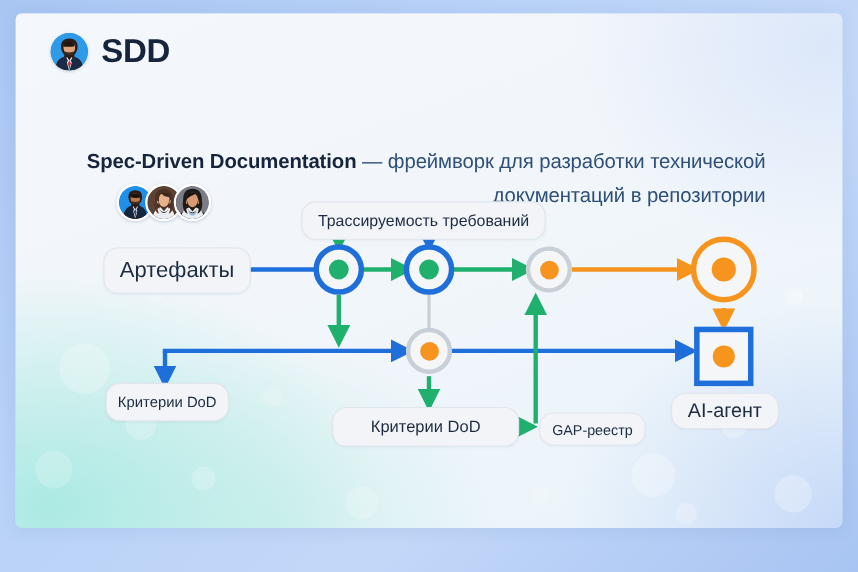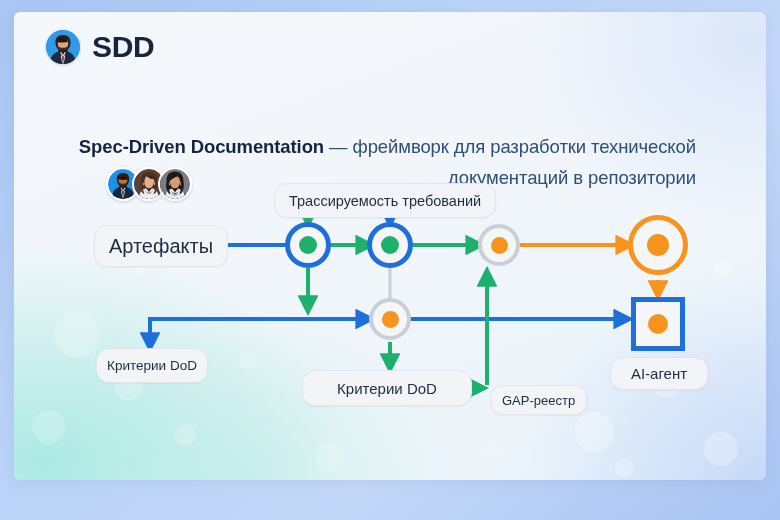--- a/index.html
+++ b/index.html
@@ -202,25 +202,25 @@
     </div>
 
     <div class="pill" style="left:82px;top:336px;width:110px;height:33px;font-size:13.5px;">
       <span>Критерии DoD</span>
     </div>
 
     <div class="pill" style="left:288px;top:358px;width:168px;height:34px;font-size:15px;">
       <span>Критерии DoD</span>
     </div>
 
-    <div class="pill" style="left:476px;top:363px;height:28px;padding:0 11px;font-size:13px;margin-top:10px;">
+    <div class="pill" style="left:476px;top:363px;height:28px;padding:0 11px;font-size:13px;">
       <span>GAP-реестр</span>
     </div>
 
-    <div class="pill" style="left:596px;top:345px;width:96px;height:31px;font-size:15px;">
+    <div class="pill" style="left:596px;top:345px;width:96px;height:31px;font-size:18px;">
       <span>AI-агент</span>
     </div>
 
     <div class="node" style="left:271px;top:210px;width:46px;height:46px;border:5px solid #1f6fdb;">
       <i class="dot" style="width:18px;height:18px;background:#1fb06e;display:block;"></i>
     </div>
 
     <div class="node" style="left:353px;top:210px;width:46px;height:46px;border:5px solid #1f6fdb;">
       <i class="dot" style="width:18px;height:18px;background:#1fb06e;display:block;"></i>
     </div>

